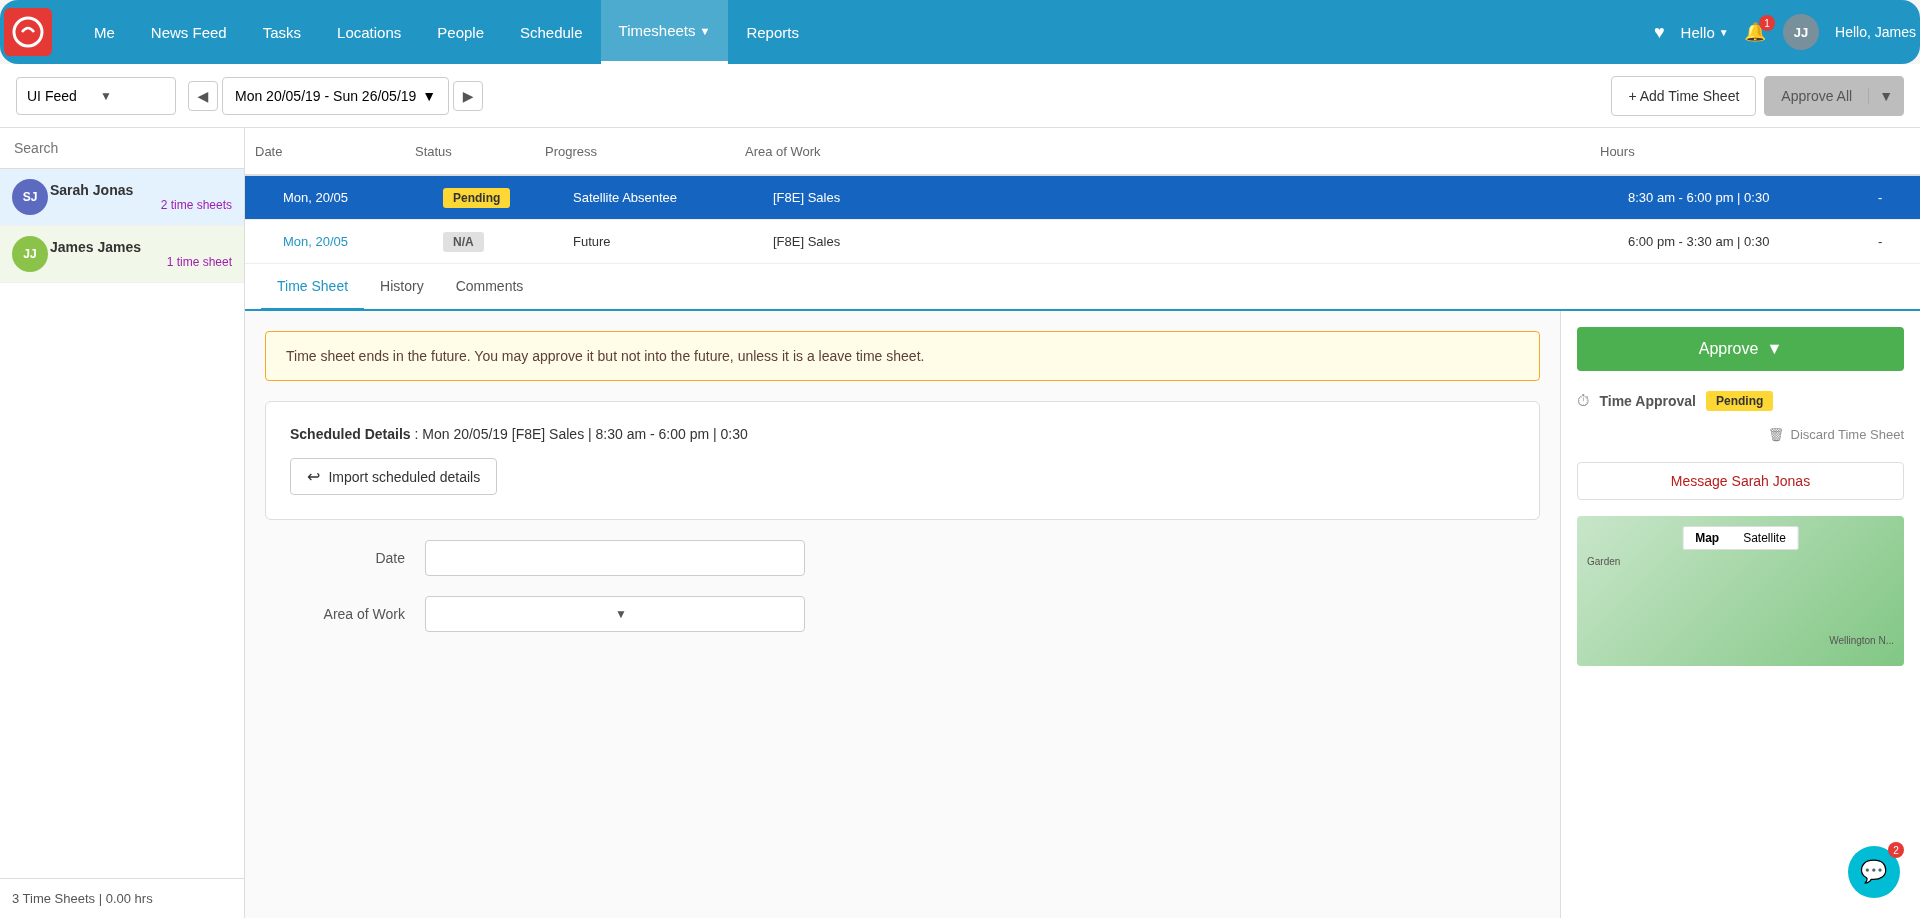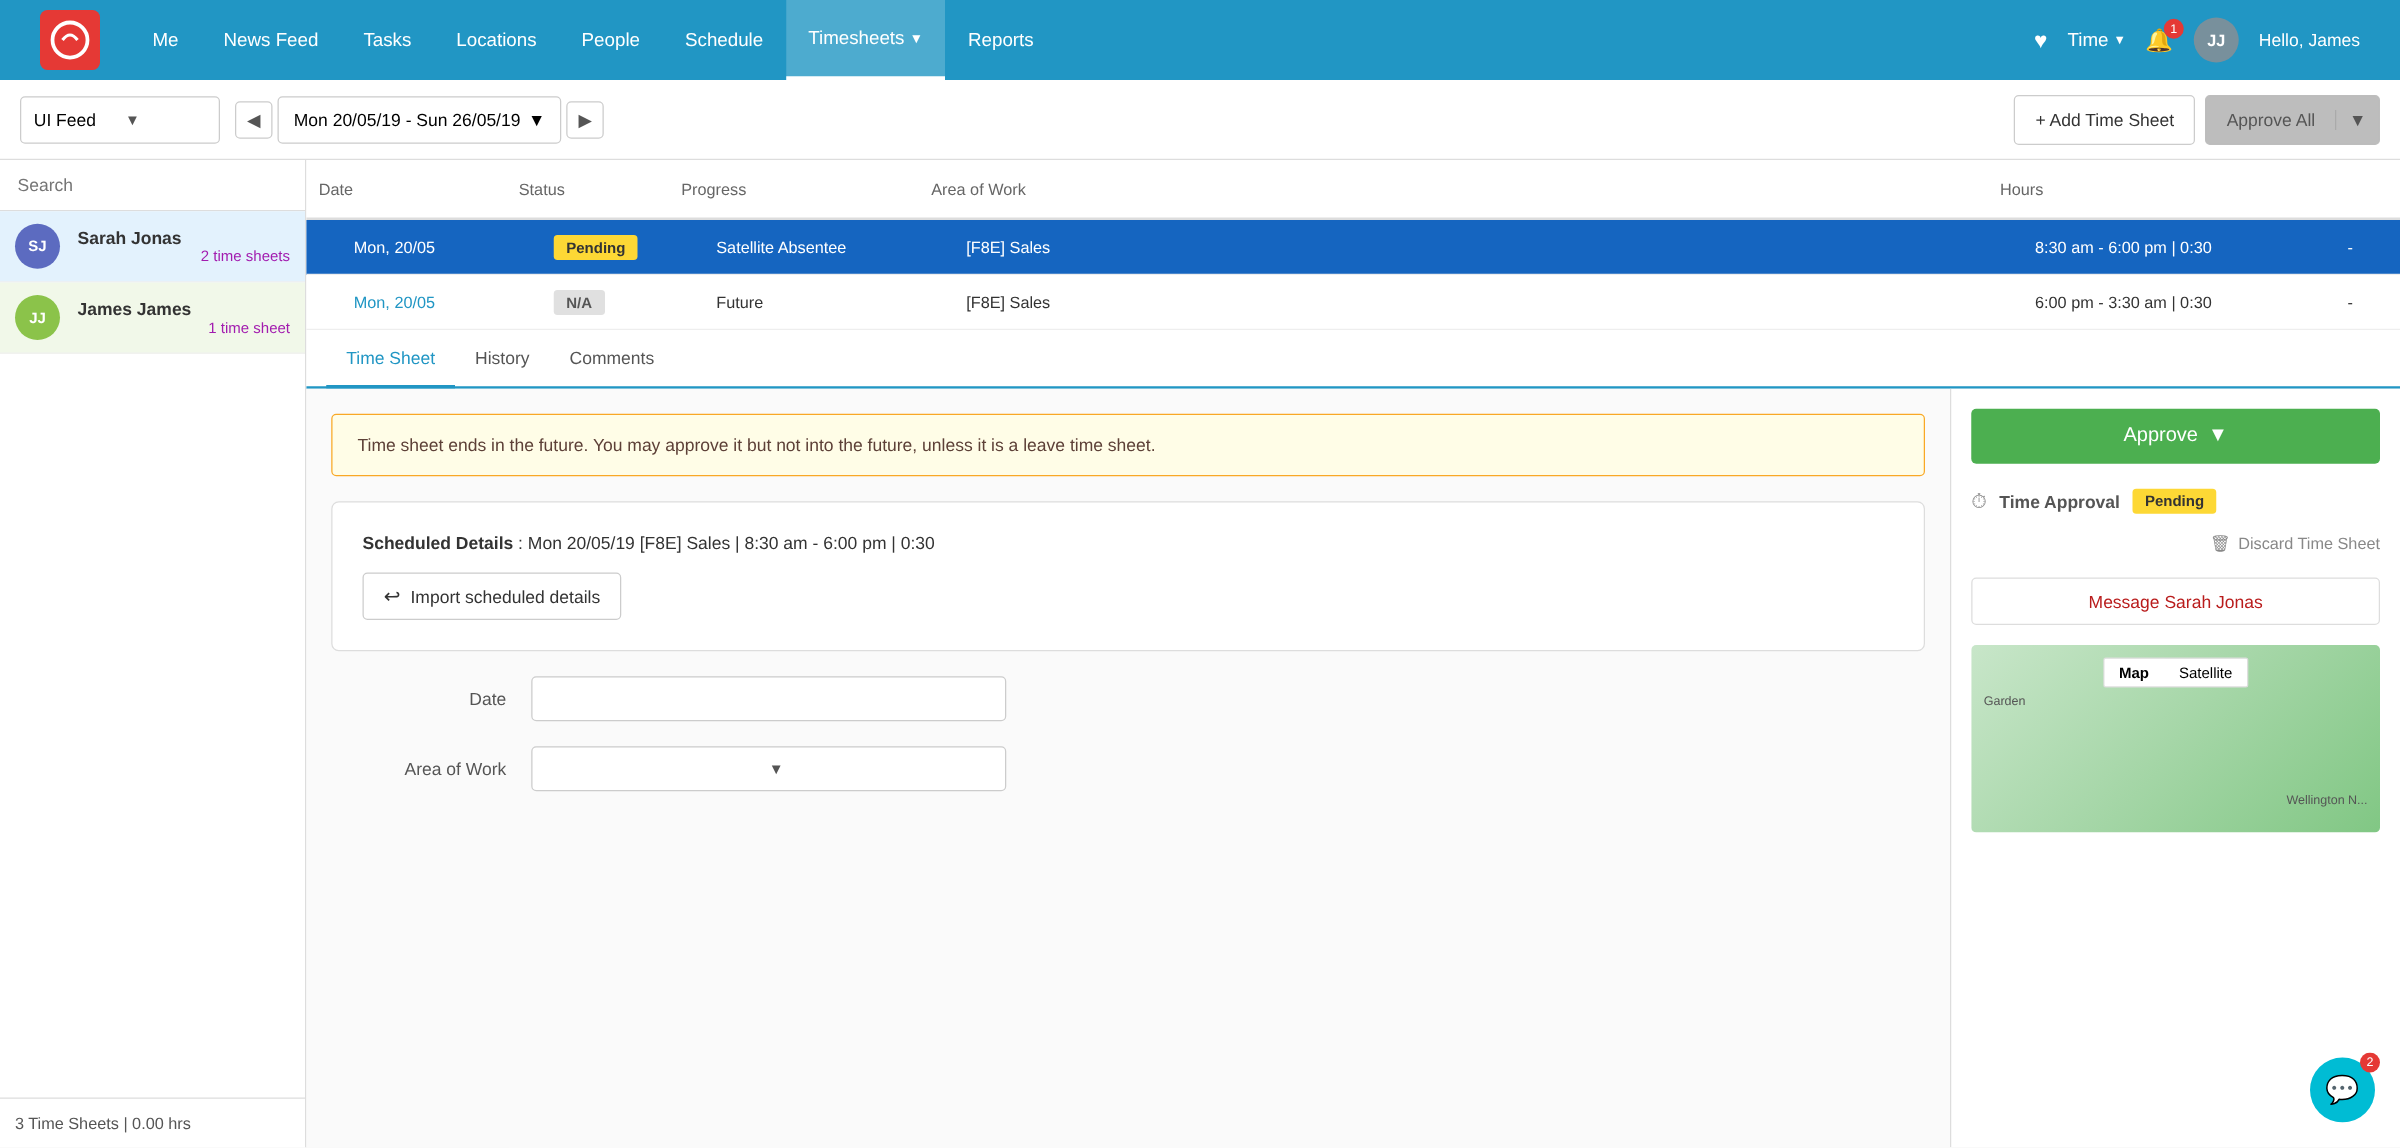--- a/index.html
+++ b/index.html
@@ -4,22 +4,23 @@
   <style>
     * { box-sizing: border-box; margin: 0; padding: 0; }
     body { font-family: Arial, sans-serif; font-size: 14px; background: #f5f5f5; overflow-x: hidden; }
 
     
     .navbar {
       background: #2196c4;
       height: 64px;
       display: flex;
       align-items: center;
-      padding: 0 32px;
+      padding: 0 4px;
       color: white;
+      border-radius: 18px;
     }
     .navbar-logo {
       width: 48px; height: 48px;
       background: #e53935;
       border-radius: 6px;
       display: flex; align-items: center; justify-content: center;
       margin-right: 24px;
       font-size: 22px; font-weight: bold; color: white;
       flex-shrink: 0;
     }
@@ -113,21 +114,21 @@
     }
     .search-box {
       padding: 8px 10px; border-bottom: 1px solid #ddd;
     }
     .search-input {
       width: 100%; border: none; outline: none;
       font-size: 14px; color: #aaa;
       padding: 4px;
     }
     .sidebar-person {
-      display: flex; align-items: center; gap: 14px;
+      display: flex; align-items: center; gap: 2px;
       padding: 10px 12px; cursor: pointer;
       border-bottom: 1px solid #f0f0f0;
     }
     .sidebar-person.active { background: #e3f2fd; }
     .sidebar-person.selected-green { background: #f1f8e9; }
     .person-avatar {
       width: 36px; height: 36px; border-radius: 50%;
       display: flex; align-items: center; justify-content: center;
       font-size: 12px; font-weight: bold; color: white;
       flex-shrink: 0;
@@ -289,21 +290,21 @@
     <a class="nav-link">Schedule</a>
     <a class="nav-link active">
       <span>Timesheets</span>
       <span class="dropdown-arrow">▼</span>
     </a>
     <a class="nav-link">Reports</a>
   </div>
   <div class="nav-right">
     <span class="nav-icon">♥</span>
     <span class="nav-help">
-      <span>Time</span>
+      <span>Hello</span>
       <span style="font-size:10px;">▼</span>
     </span>
     <div class="notification-bell">
       <span style="font-size:18px; color:white;">🔔</span>
       <div class="notification-badge">1</div>
     </div>
     <div class="avatar-circle">JJ</div>
     <span style="color:white; font-size:14px; cursor:pointer;">Hello, James</span>
   </div>
 </nav>

